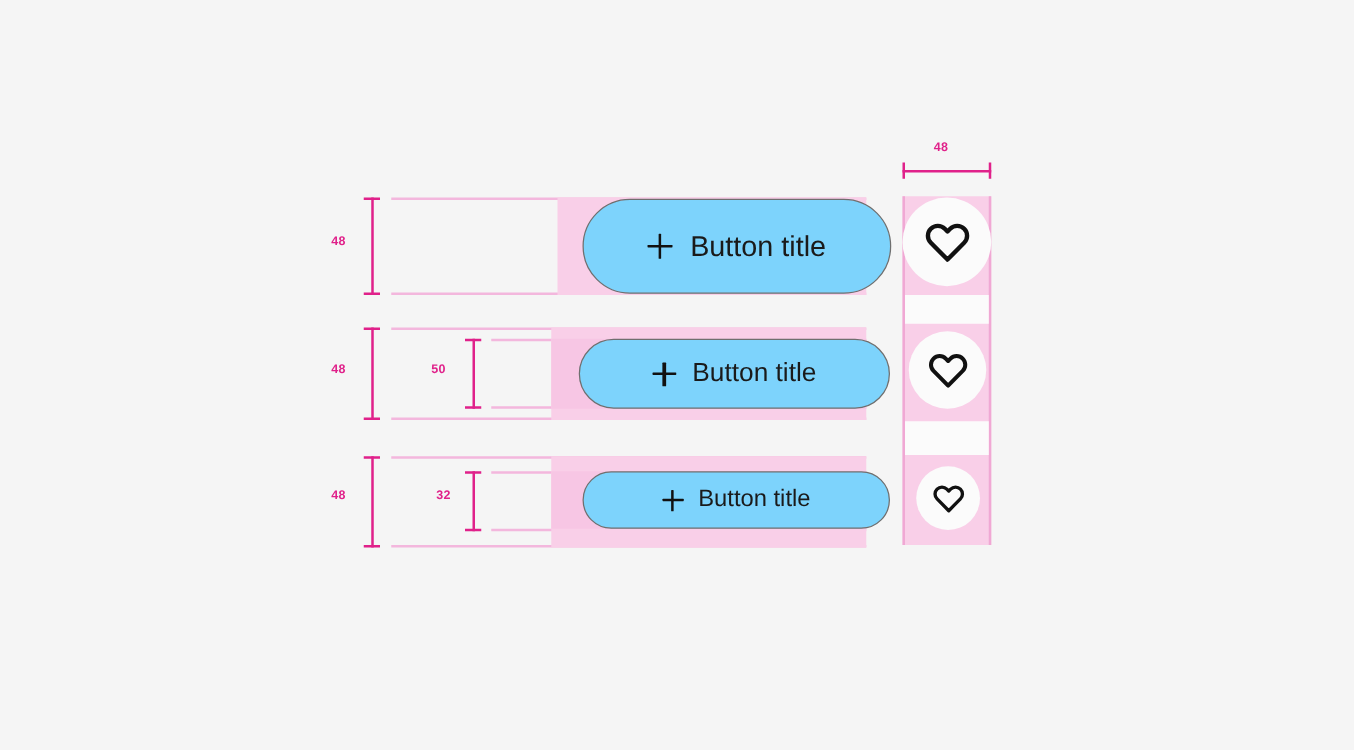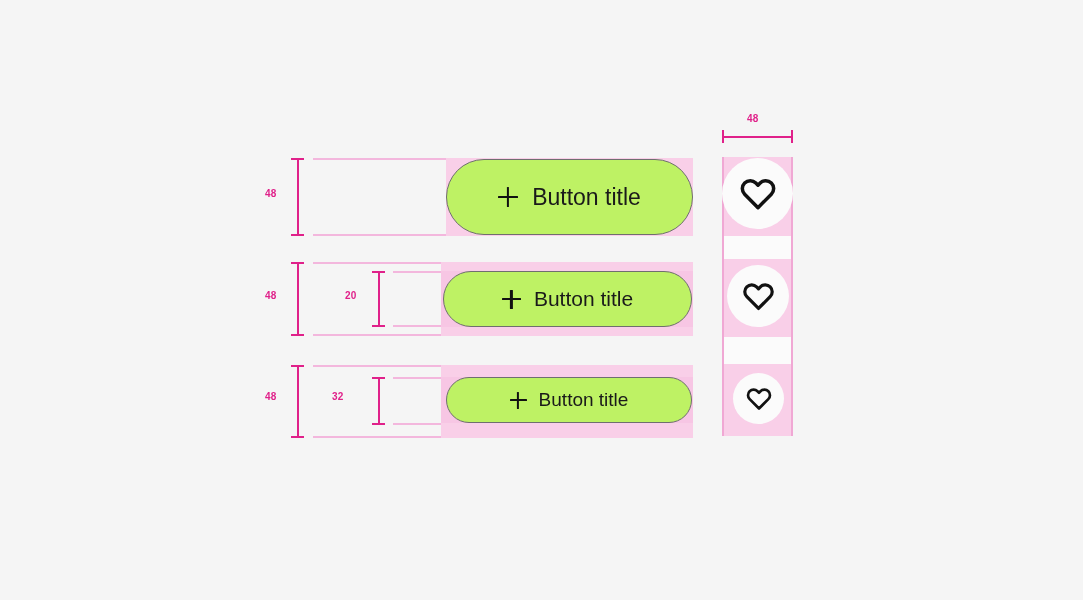--- a/index.html
+++ b/index.html
@@ -85,28 +85,29 @@
   .band {
     position: absolute;
     background: #f9cfe8;
   }
   .band.inner { background: #f7c6e4; }
 
   
   .btn {
     position: absolute;
     box-sizing: border-box;
-    background: #bef264;
+    background: #7dd3fc;
     border: 1.4px solid #6f6f6f;
     display: flex;
     align-items: center;
     justify-content: center;
     color: #1a1a1a;
     font-family: "Liberation Sans", sans-serif;
     white-space: nowrap;
+    margin-left: 20px;
   }
   .btn .plus {
     display: inline-block;
     position: relative;
     flex: 0 0 auto;
   }
   .btn .plus::before,
   .btn .plus::after {
     content: "";
     position: absolute;
@@ -189,21 +190,21 @@
 
     <div class="vruler" style="left:291px; top:262px; height:74px;">
       <div class="cap top"></div>
       <div class="shaft"></div>
       <div class="cap bot"></div>
     </div>
 
     <div class="guide" style="left:313px; top:262px; width:380px;"></div>
     <div class="guide" style="left:313px; top:334px; width:380px;"></div>
 
-    <div class="measure-label" style="left:345px; top:291px;">20</div>
+    <div class="measure-label" style="left:345px; top:291px;">50</div>
 
     <div class="vruler" style="left:372px; top:271px; height:56px;">
       <div class="cap top"></div>
       <div class="shaft"></div>
       <div class="cap bot"></div>
     </div>
 
     <div class="guide" style="left:393px; top:271px; width:300px;"></div>
     <div class="guide" style="left:393px; top:325px; width:300px;"></div>
 
@@ -222,21 +223,21 @@
 
     <div class="vruler" style="left:291px; top:365px; height:73px;">
       <div class="cap top"></div>
       <div class="shaft"></div>
       <div class="cap bot"></div>
     </div>
 
     <div class="guide" style="left:313px; top:365px; width:380px;"></div>
     <div class="guide" style="left:313px; top:436px; width:380px;"></div>
 
-    <div class="measure-label" style="left:332px; top:392px;">32</div>
+    <div class="measure-label" style="left:349px; top:392px;">32</div>
 
     <div class="vruler" style="left:372px; top:377px; height:48px;">
       <div class="cap top"></div>
       <div class="shaft"></div>
       <div class="cap bot"></div>
     </div>
 
     <div class="guide" style="left:393px; top:377px; width:300px;"></div>
     <div class="guide" style="left:393px; top:423px; width:300px;"></div>
 

